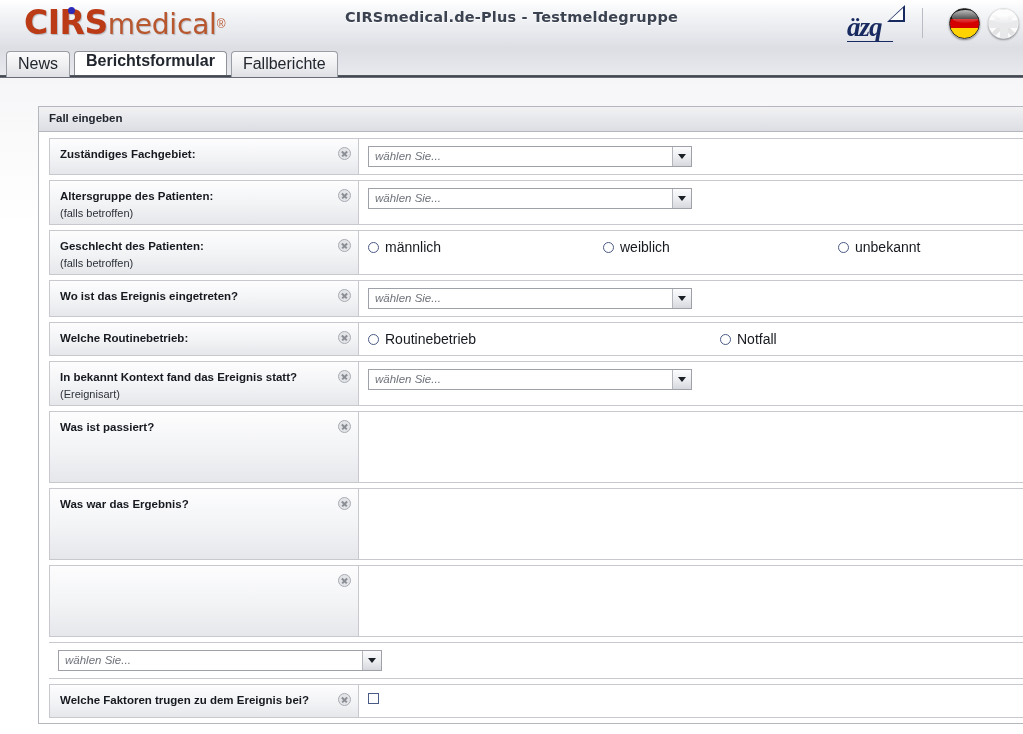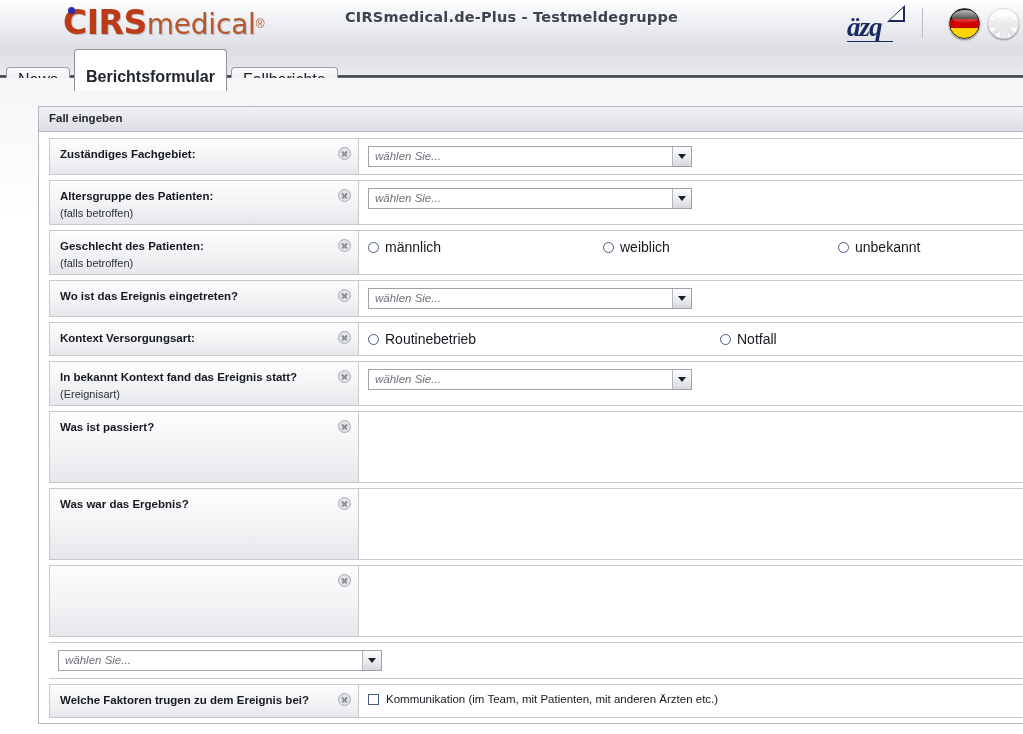--- a/index.html
+++ b/index.html
@@ -29,21 +29,20 @@
     white-space: nowrap;
     user-select: none;
   }
   .logo .cirs {
     font-family: "DejaVu Sans", sans-serif;
     font-size: 33px;
     font-weight: bold;
     color: #bb3b16;
     letter-spacing: -0.5px;
     text-shadow: 1px 1px 1px rgba(120,120,130,0.45);
-    margin-left: 39px;
   }
   .logo .bluedot {
     position: absolute;
     left: 44px;
     top: 1px;
     width: 7px;
     height: 7px;
     border-radius: 50%;
     background: #2b2bb8;
   }
@@ -184,21 +183,21 @@
     border-bottom: none;
     border-radius: 4px 4px 0 0;
     vertical-align: bottom;
     cursor: pointer;
     line-height: 14px;
     top: 3px;
   }
   .tab.active {
     background: #ffffff;
     font-weight: bold;
-    padding-top: 20px;
+    padding-top: 2px;
     padding-bottom: 7px;
     top: 1px;
     border-color: #8f9299;
     z-index: 3;
   }
 
   .header-rule {
     width: 1023px;
     height: 3px;
     background: linear-gradient(to bottom, #5a5f6b 0%, #43474f 50%, #7b8089 100%);
@@ -490,21 +489,21 @@
             <span class="sel-val">wählen Sie...</span>
             <span class="sel-btn">
                 <span class="arw"></span>
               </span>
           </div>
         </div>
       </div>
 
       <div class="row">
         <div class="lbl">
-          <span>Kontext Versorgungsart:</span>
+          <span>Welche Routinebetrieb:</span>
           <span class="help-icon"></span>
         </div>
         <div class="ctrl">
           <div class="radios">
             <label class="radio-opt" style="width:352px">
               <span class="rdo"></span>
               <span>Routinebetrieb</span>
             </label>
             <label class="radio-opt">
               <span class="rdo"></span>
@@ -571,20 +570,19 @@
       </div>
 
       <div class="row">
         <div class="lbl">
           <span>Welche Faktoren trugen zu dem Ereignis bei?</span>
           <span class="help-icon"></span>
         </div>
         <div class="ctrl">
           <label class="check-opt">
             <span class="cbx"></span>
-            <span>Kommunikation (im Team, mit Patienten, mit anderen Ärzten etc.)</span>
           </label>
         </div>
       </div>
 
     </div>
   </div>
 </div>
 
 </body></html>

